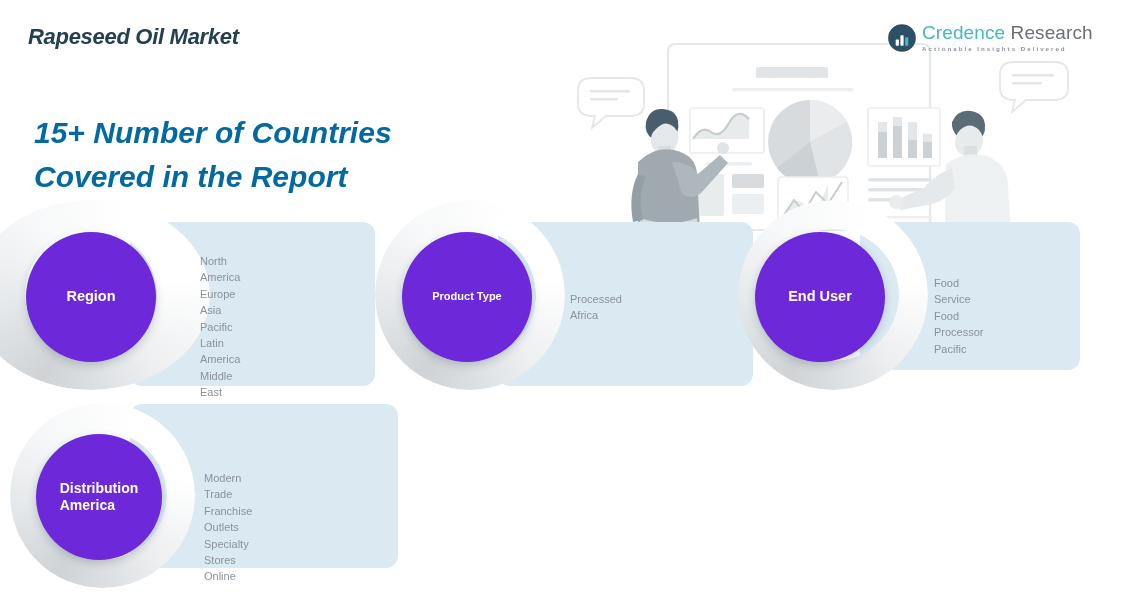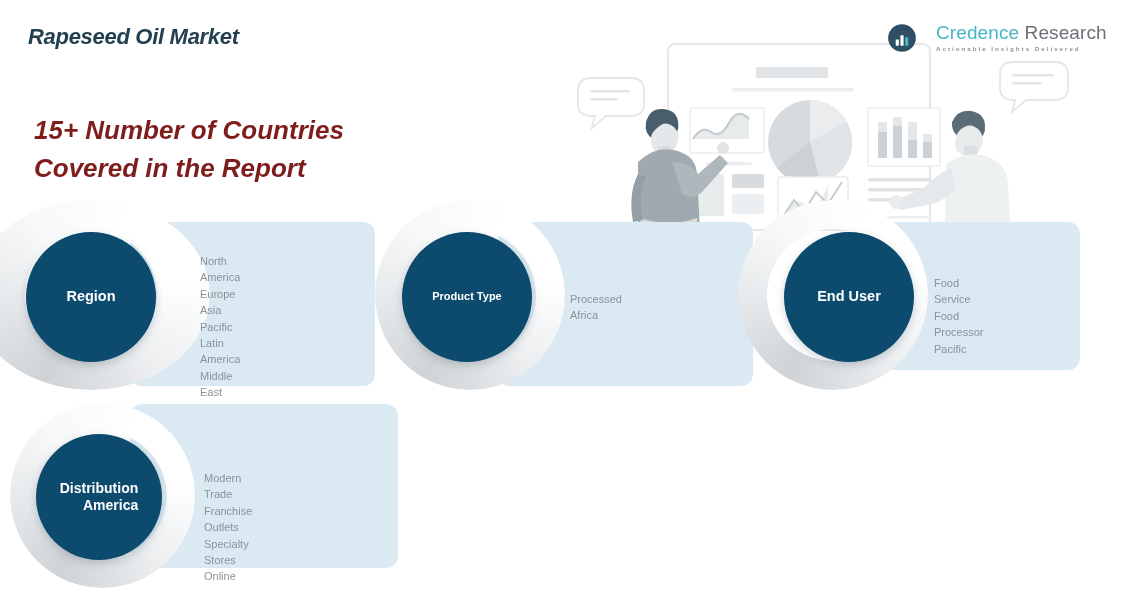--- a/index.html
+++ b/index.html
@@ -24,29 +24,29 @@
   #header { position:absolute; left:0; top:0; width:100%; z-index:5; }
   #page-title {
     position:absolute; left:28px; top:24px;
     font-size:22px; font-weight:bold; font-style:italic;
     letter-spacing:-0.3px;
     color:#22404f;
     white-space:nowrap;
   }
   #subtitle {
     position:absolute; left:34px; top:111px;
-    font-size:26px; font-weight:bold; font-style:italic;
+    font-size:30px; font-weight:bold; font-style:italic;
     line-height:1.48;
-    color:#7f1d1d;
+    color:#0369a1;
     white-space:pre-line;
   }
 
   
   #logo { position:absolute; left:888px; top:23px; z-index:6;
-          display:flex; align-items:center; gap:20px; }
+          display:flex; align-items:center; gap:6px; }
   #logo-mark { width:28px; height:28px; flex:0 0 auto; }
   #logo-text { display:flex; flex-direction:column; line-height:1; }
   #logo-name { font-size:19px; letter-spacing:.1px; white-space:nowrap; }
   #logo-name .w1 { color:#45b7c4; }
   #logo-name .w2 { color:#6b7077; }
   #logo-tagline {
     font-size:6.2px; letter-spacing:2.0px; color:#8d949c;
     margin-top:4px; white-space:nowrap; font-weight:bold;
   }
 
@@ -66,25 +66,25 @@
       conic-gradient(from 210deg,
         #cfd3d6 0deg, #e6e9eb 55deg, #f7f8f9 110deg,
         #ffffff 175deg, #ffffff 230deg, #eceef0 290deg, #cfd3d6 360deg);
     -webkit-mask: radial-gradient(circle closest-side, transparent 69%, #000 69.6%);
     mask: radial-gradient(circle closest-side, transparent 69%, #000 69.6%);
   }
 
   .disc {
     position:absolute;
     border-radius:50%;
-    background:#0c4a6e;
+    background:#6d28d9;
     display:flex; align-items:center; justify-content:center;
     color:#ffffff;
     font-weight:bold;
-    text-align:right;
+    text-align:left;
     line-height:1.22;
     white-space:pre-line;
     box-shadow:0 3px 9px rgba(30,60,74,.22);
   }
 
   .items {
     position:absolute;
     color:#8b9299;
     font-size:11px;
     line-height:16.4px;
@@ -99,21 +99,21 @@
 
   
   #card-product .panel { left:498px; top:222px; width:255px; height:164px; }
   #card-product .ring  { left:375px; top:200px; width:190px; height:190px; }
   #card-product .disc  { left:402px; top:232px; width:130px; height:130px; font-size:11px; }
   #card-product .items { left:570px; top:291px; }
 
   
   #card-enduser .panel { left:860px; top:222px; width:220px; height:148px; }
   #card-enduser .ring  { left:738px; top:200px; width:190px; height:190px; }
-  #card-enduser .disc  { left:784px; top:232px; width:130px; height:130px; font-size:14.5px; }
+  #card-enduser .disc  { left:755px; top:232px; width:130px; height:130px; font-size:14.5px; }
   #card-enduser .items { left:934px; top:275px; }
 
   
   #card-distribution .panel { left:130px; top:404px; width:268px; height:164px; }
   #card-distribution .ring  { left:10px;  top:403px; width:185px; height:185px; }
   #card-distribution .disc  { left:36px;  top:434px; width:126px; height:126px; font-size:14px; }
   #card-distribution .items { left:204px; top:470px; }
 </style>
 </head>
 <body>

